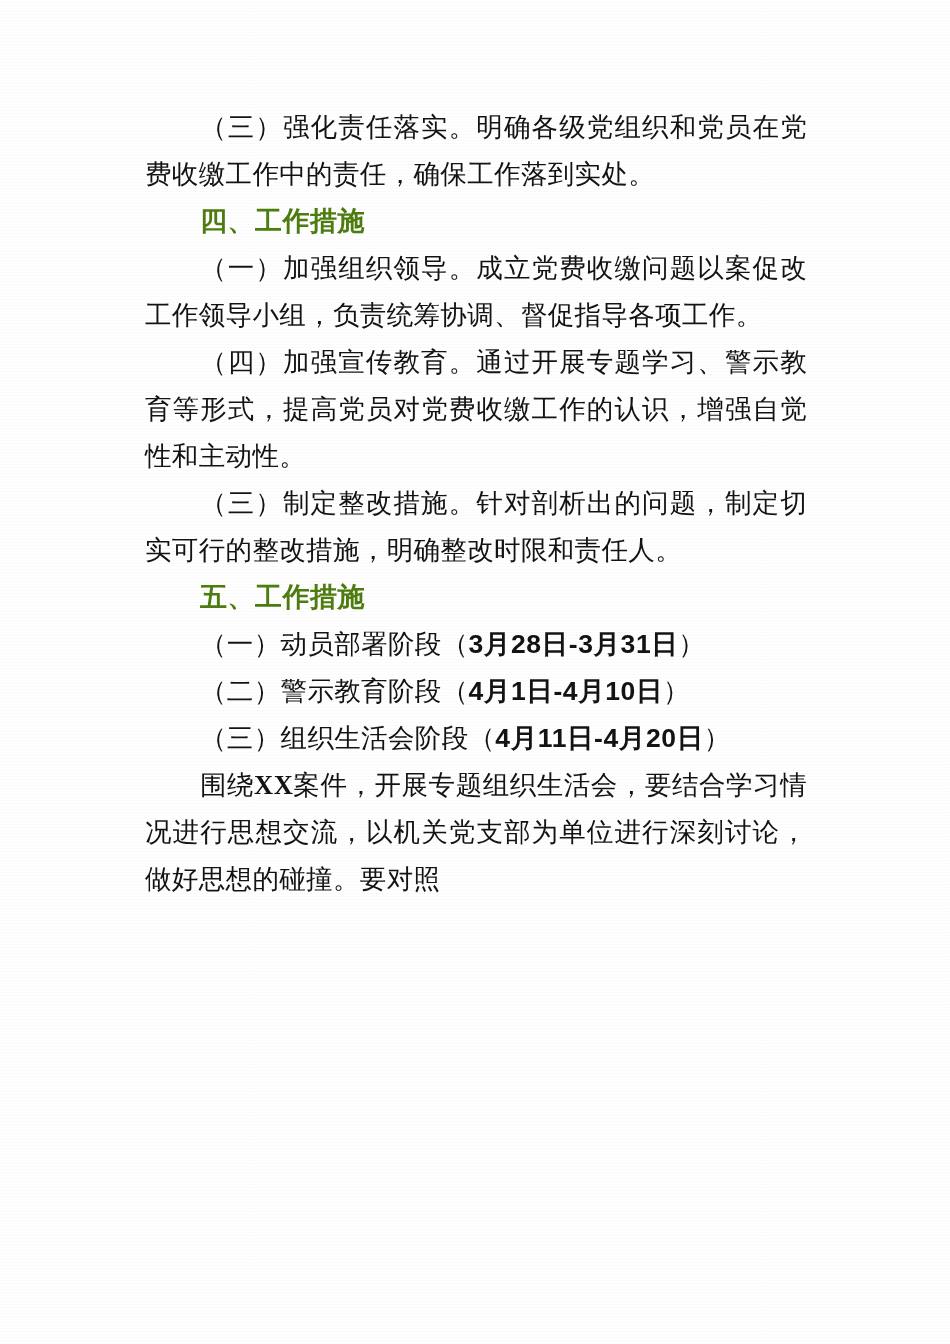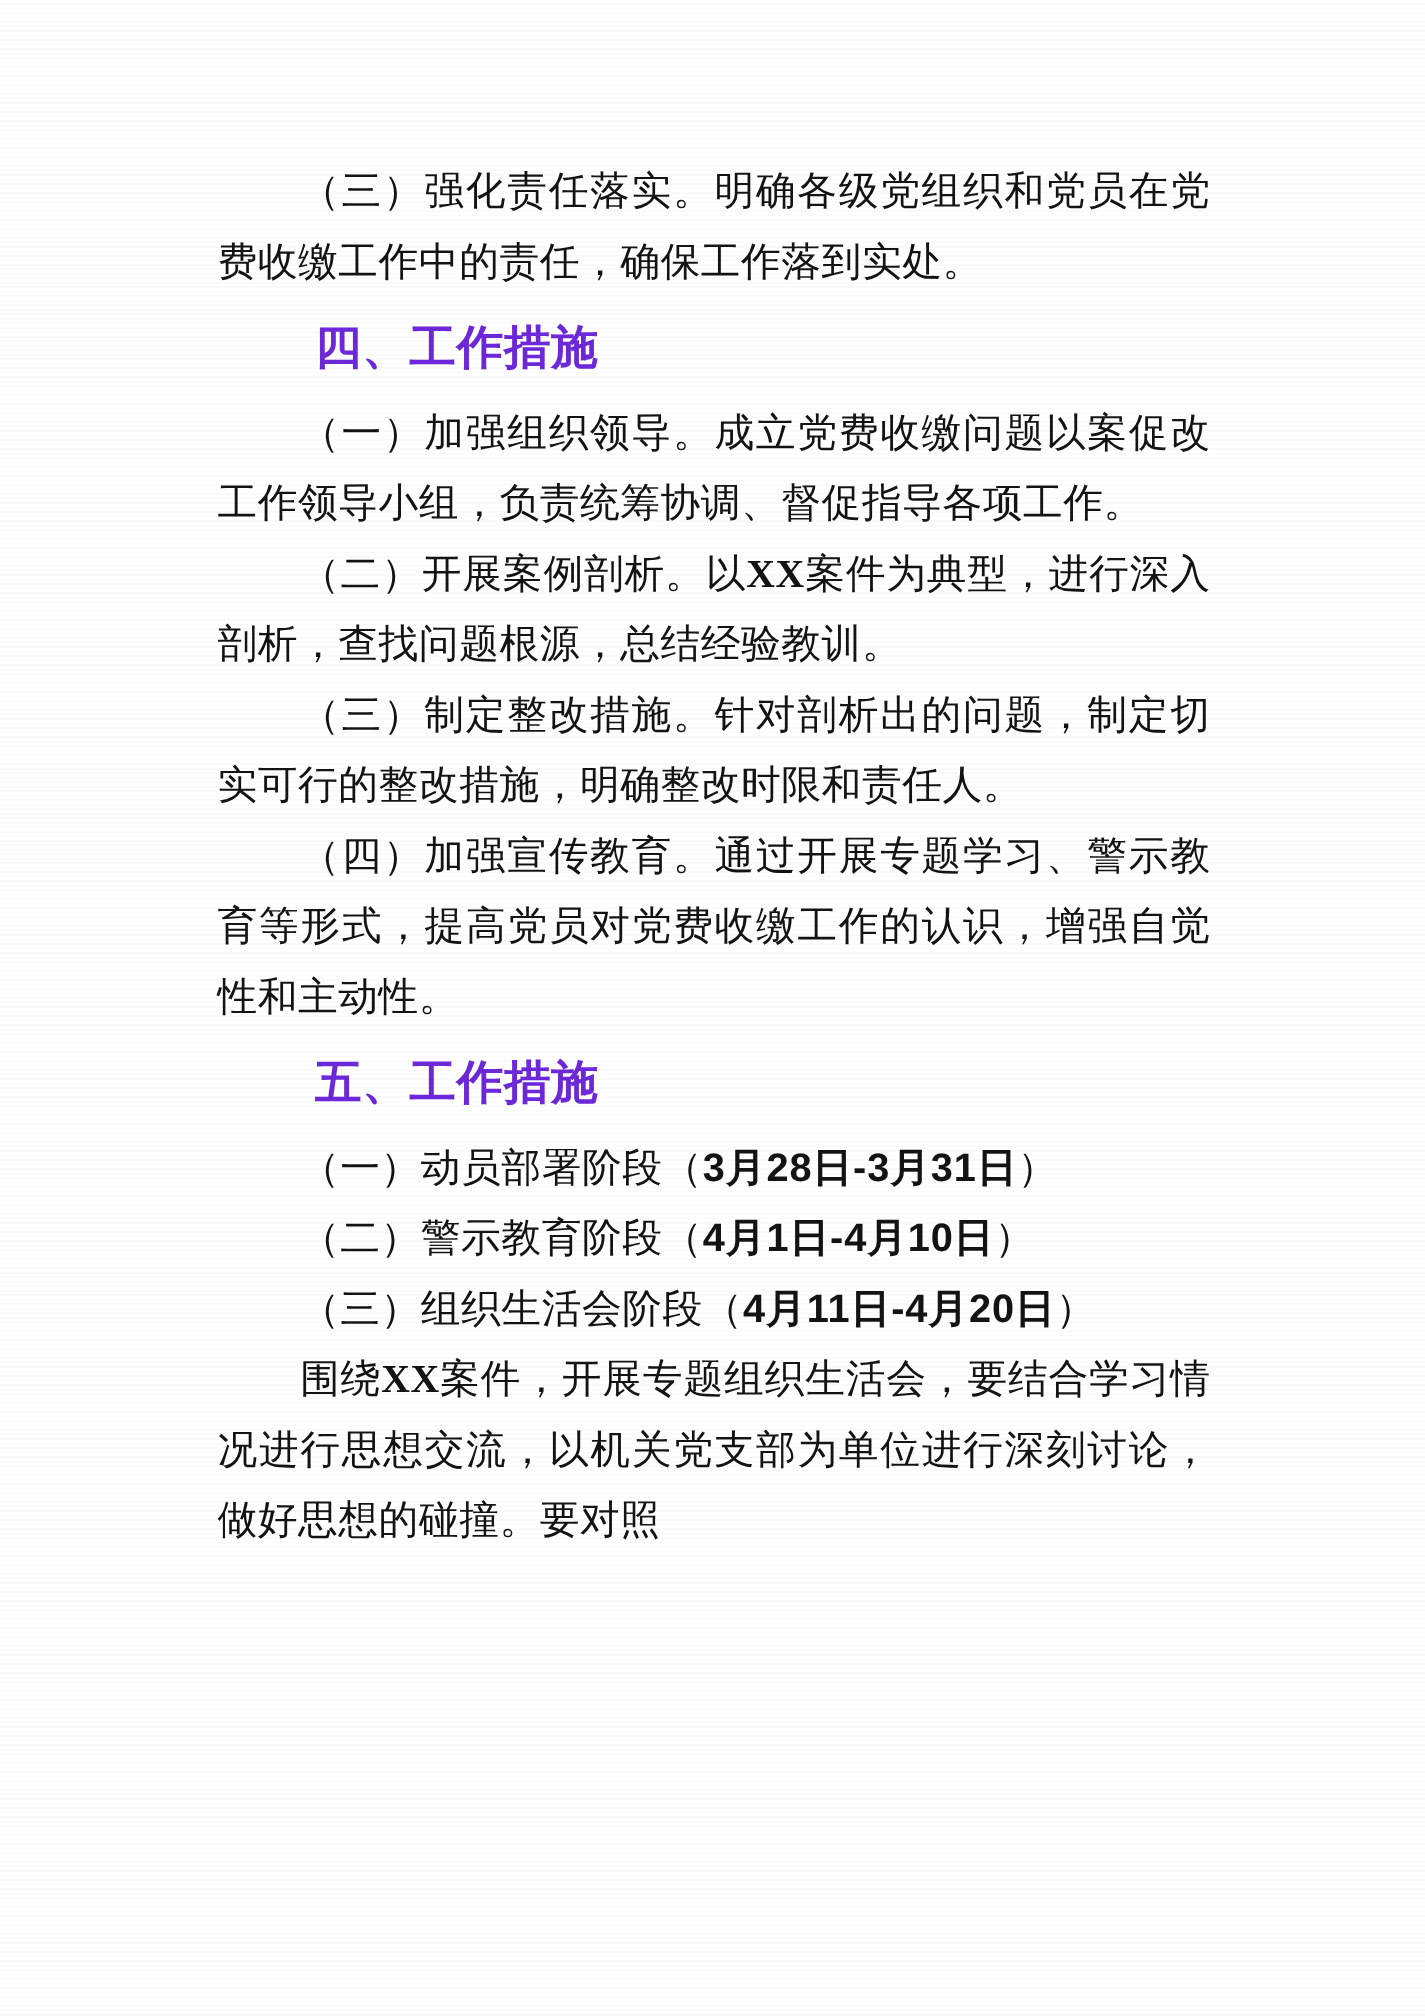--- a/index.html
+++ b/index.html
@@ -42,25 +42,25 @@
     margin: 0;
     color: #131313;
     text-indent: 55px;
     word-break: break-all;
     -webkit-font-smoothing: antialiased;
   }
 
   
   .heading {
     font-family: "Liberation Sans", "DejaVu Sans", sans-serif;
-    font-size: 31px;
+    font-size: 27px;
     font-weight: bold;
     line-height: 47px;
-    margin: 10px;
-    color: #6d28d9;
+    margin: 0;
+    color: #4d7c0f;
     text-indent: 55px;
     letter-spacing: 0.5px;
   }
 
   
   .phase-title {
     font-family: Liberation Sans, sans-serif;
     font-size: 26.5px;
     line-height: 47px;
     margin: 0;
@@ -95,23 +95,22 @@
   }
 </style>
 </head>
 <body>
 
 <div id="page">
   <div id="content">
       <div class="para"><span>（三）强化责任落实。明确各级党组织和党员在党费收缴工作中的责任，确保工作落到实处。</span></div>
       <div class="heading">四、工作措施</div>
       <div class="para"><span>（一）加强组织领导。成立党费收缴问题以案促改工作领导小组，负责统筹协调、督促指导各项工作。</span></div>
-      <div class="para"><span>（二）开展案例剖析。以</span><span class="xx">XX</span><span>案件为典型，进行深入剖析，查找问题根源，总结经验教训。</span></div>
+      <div class="para"><span>（四）加强宣传教育。通过开展专题学习、警示教育等形式，提高党员对党费收缴工作的认识，增强自觉性和主动性。</span></div>
       <div class="para"><span>（三）制定整改措施。针对剖析出的问题，制定切实可行的整改措施，明确整改时限和责任人。</span></div>
-      <div class="para"><span>（四）加强宣传教育。通过开展专题学习、警示教育等形式，提高党员对党费收缴工作的认识，增强自觉性和主动性。</span></div>
       <div class="heading">五、工作措施</div>
       <div class="phase-title"><span>（一）动员部署阶段（</span><span class="dt">3月28日-3月31日</span><span>）</span></div>
       <div class="phase-title"><span>（二）警示教育阶段（</span><span class="dt">4月1日-4月10日</span><span>）</span></div>
       <div class="phase-title"><span>（三）组织生活会阶段（</span><span class="dt">4月11日-4月20日</span><span>）</span></div>
       <div class="para"><span>围绕</span><span class="xx">XX</span><span>案件，开展专题组织生活会，要结合学习情况进行思想交流，以机关党支部为单位进行深刻讨论，做好思想的碰撞。要对照</span></div>
     </div>
   <div id="scan-grain"></div>
 </div>
 
 </body></html>

